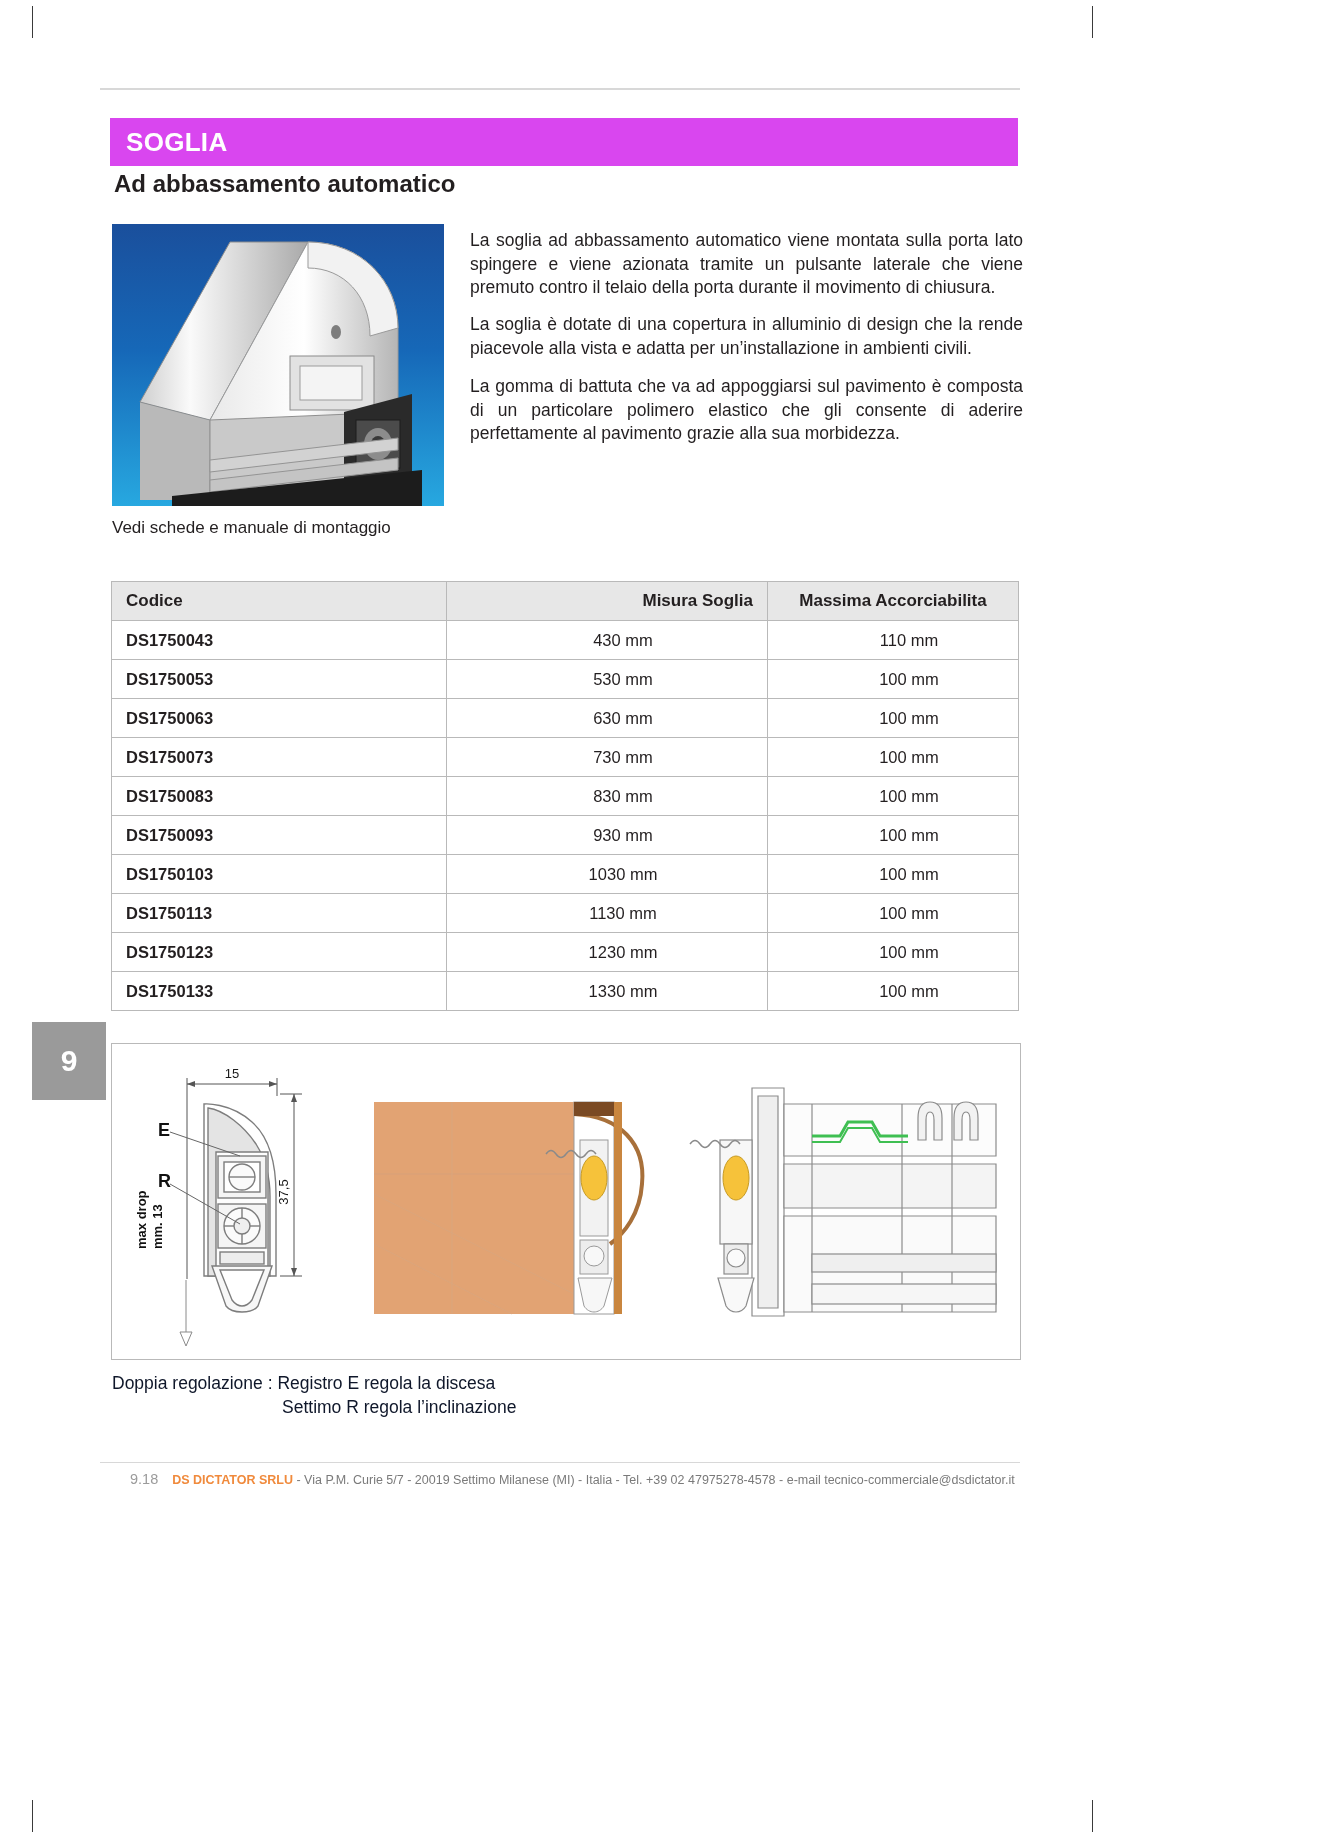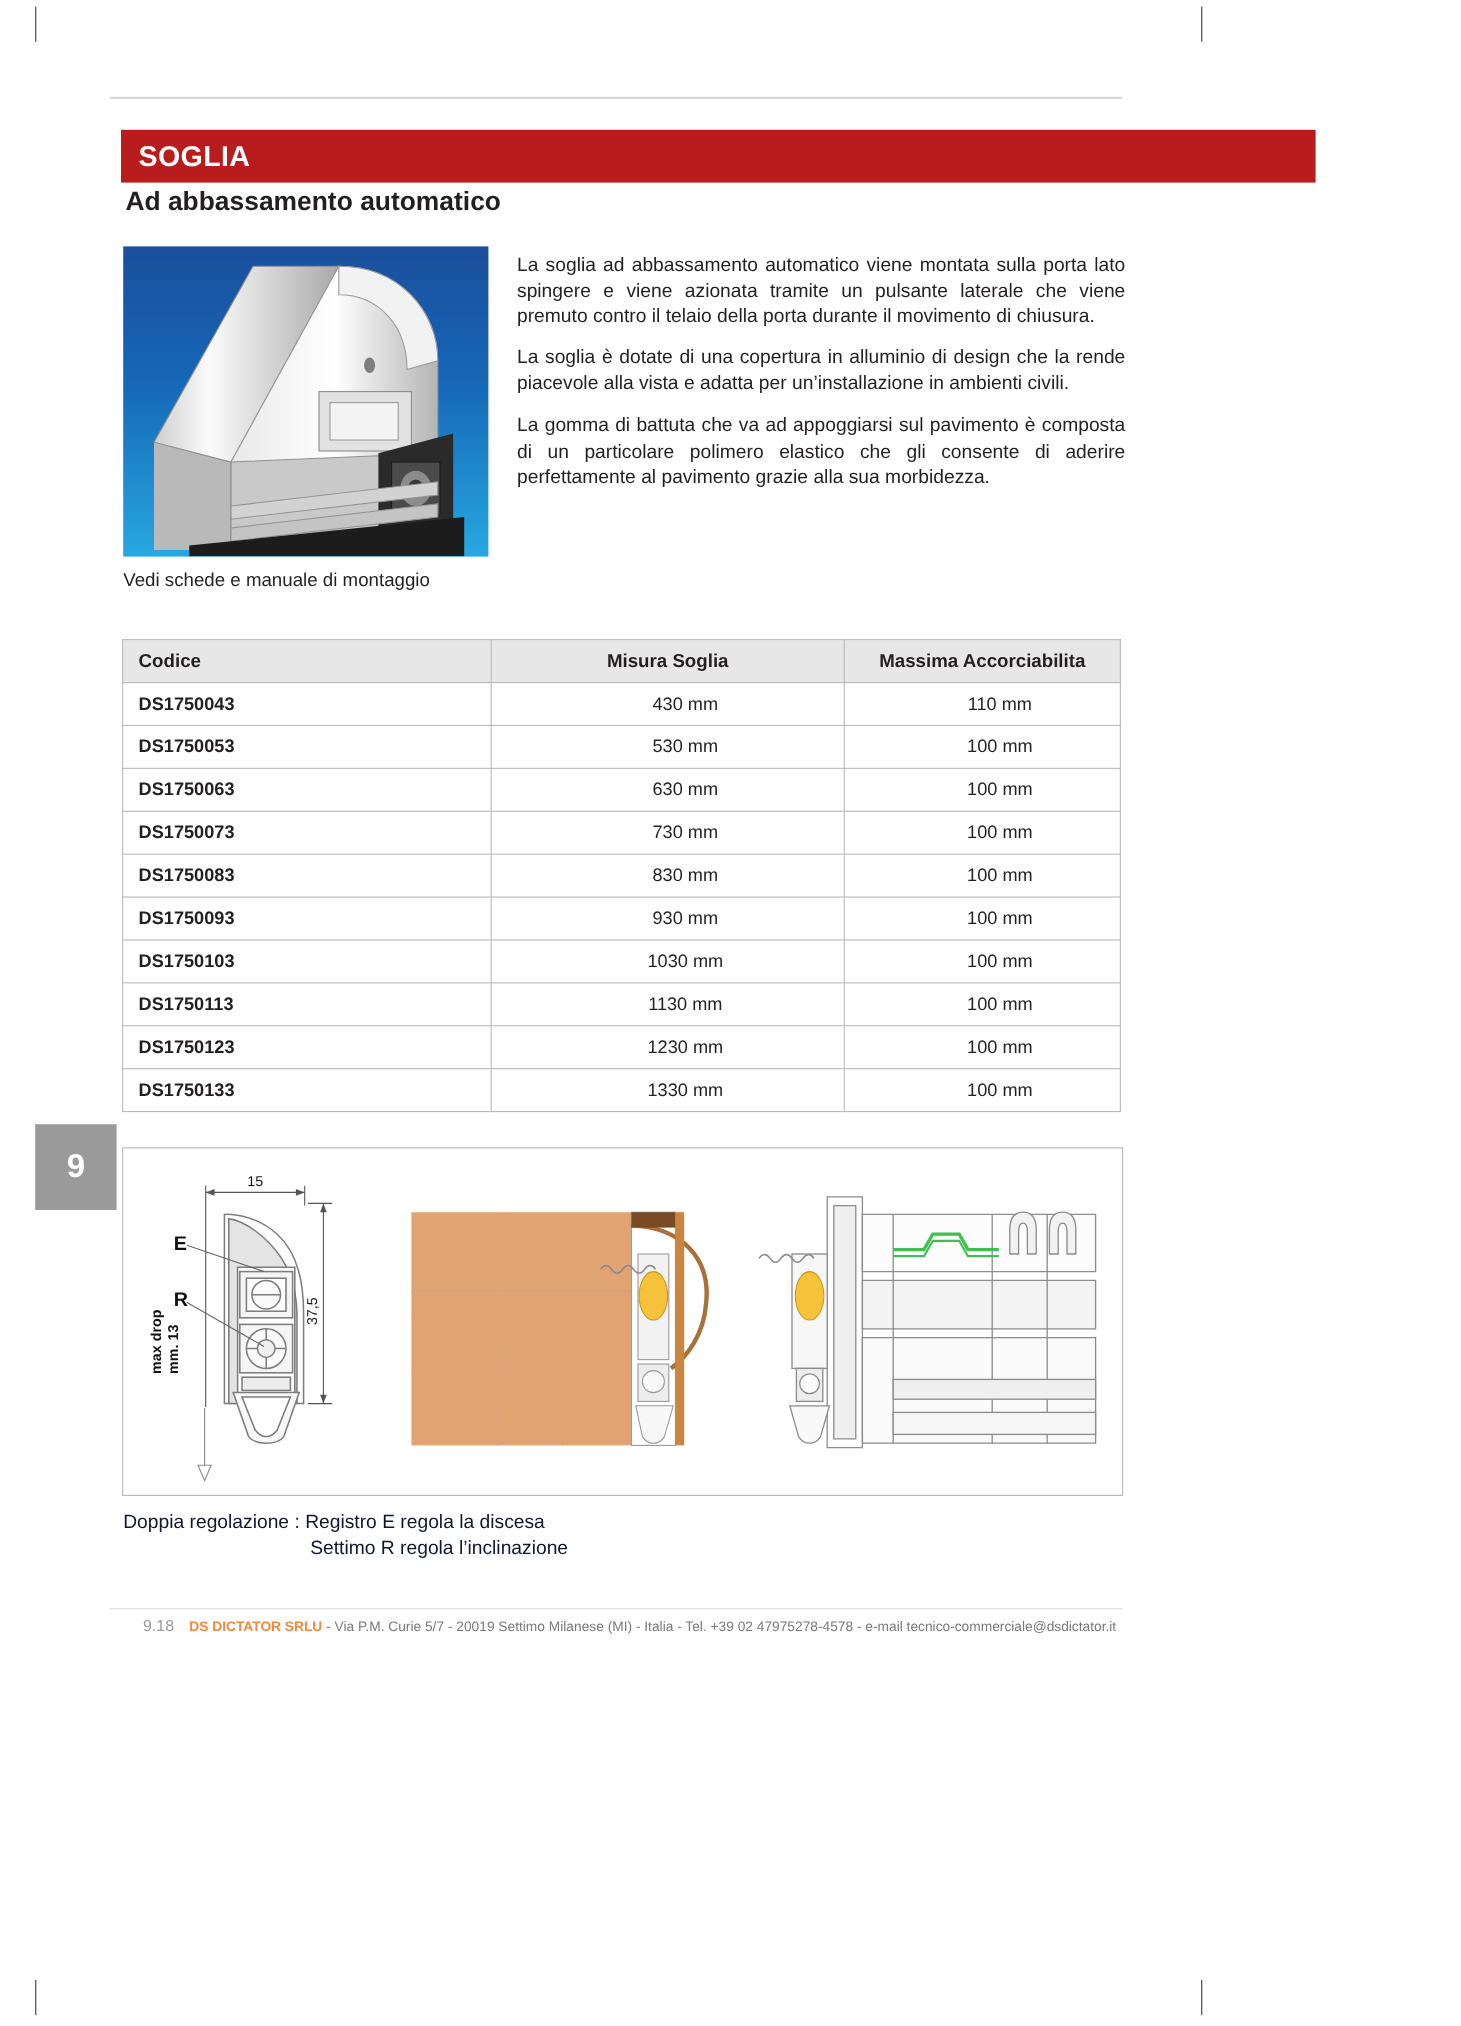--- a/index.html
+++ b/index.html
@@ -12,22 +12,22 @@
     overflow:hidden;
   }
   
   .cropmark{position:absolute;background:#3a3a3a;}
   .page-inner{position:absolute;left:0;top:0;width:1328px;height:1842px;}
 
   .rule-top{position:absolute;left:100px;top:88px;width:920px;height:2px;background:#d8d8d8;}
 
   
   .banner{
-    position:absolute;left:110px;top:118px;width:1086px;height:48px;
-    background:#b91c1c;
+    position:absolute;left:110px;top:118px;width:908px;height:48px;
+    background:#d946ef;
   }
   .banner-title{
     position:absolute;left:16px;top:9px;
     color:#ffffff;font-size:26px;font-weight:bold;letter-spacing:0.3px;
   }
   .subtitle{
     position:absolute;left:114px;top:170px;
     font-size:24px;font-weight:bold;color:#231f20;
   }
 
@@ -65,21 +65,21 @@
     height:38px;
     padding:0 14px;
     vertical-align:middle;
   }
   .tbl thead th{
     background:#e7e7e7;
     font-weight:bold;
     font-size:17px;
   }
   .tbl th.c-code{text-align:left;width:306px;}
-  .tbl th.c-mis{text-align:center;width:292px;}
+  .tbl th.c-mis{text-align:right;width:292px;}
   .tbl th.c-acc{text-align:center;}
   .tbl td.code{font-weight:bold;text-align:left;}
   .tbl td.val{text-align:center;padding-left:46px;}
 
   
   .pagetab{
     position:absolute;left:32px;top:1022px;width:74px;height:78px;
     background:#9a9a9a;
   }
   .pagetab span{

